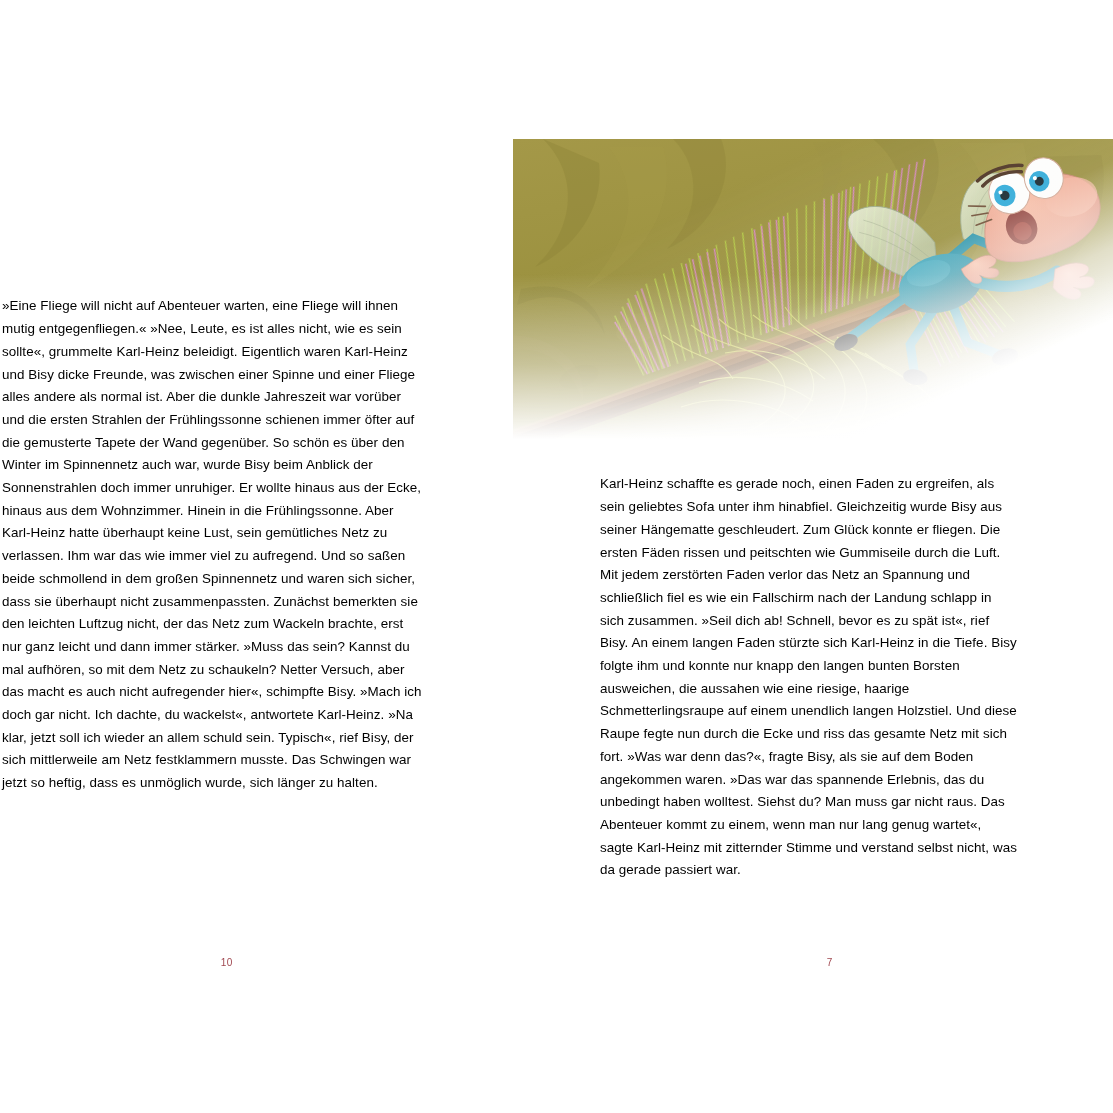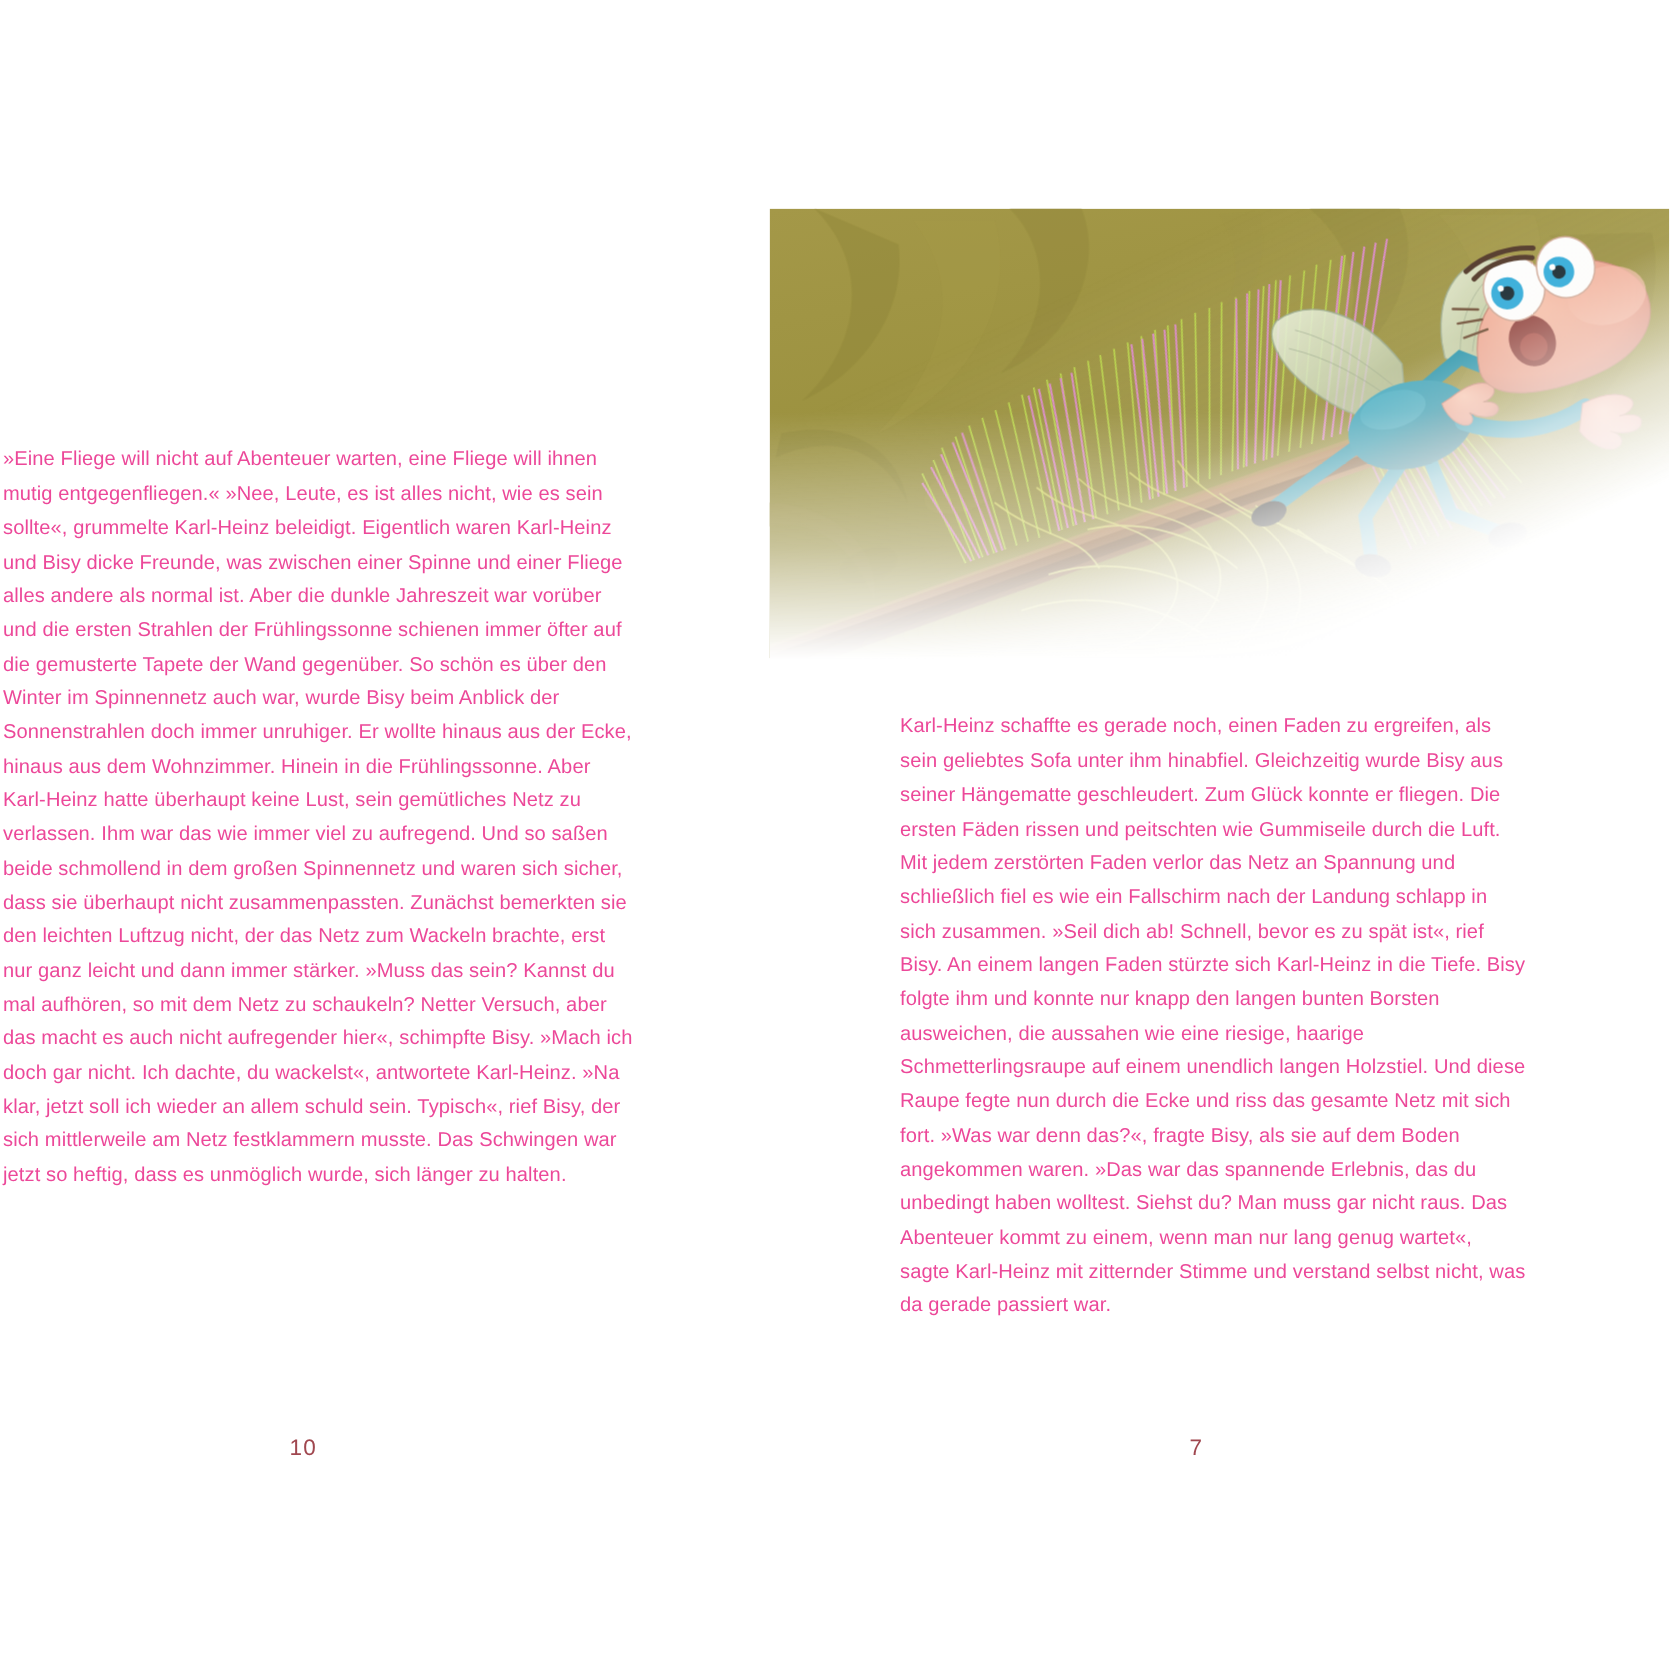--- a/index.html
+++ b/index.html
@@ -38,33 +38,33 @@
     position: absolute;
     box-sizing: border-box;
   }
   .page-left  { left: 2px;   top: 282px; width: 424px; }
   .page-right { left: 600px; top: 460px; width: 418px; }
 
   .body-text {
     font-family: "Liberation Sans", sans-serif;
     font-size: 13.4px;
     line-height: 22.7px;
-    color: #ec4899;
+    color: #000000;
     letter-spacing: 0.005em;
     -webkit-font-smoothing: antialiased;
   }
 
   
   .folio {
     position: absolute;
     font-family: "Liberation Sans", sans-serif;
-    font-size: 15px;
+    font-size: 10px;
     color: #a0474f;
     letter-spacing: 0.06em;
-    text-align: left;
+    text-align: right;
     width: 40px;
   }
   .folio-left  { left: 193px; top: 957px; }
   .folio-right { left: 793px; top: 957px; }
 </style>
 </head>
 <body>
 
 <div class="spread">
 

